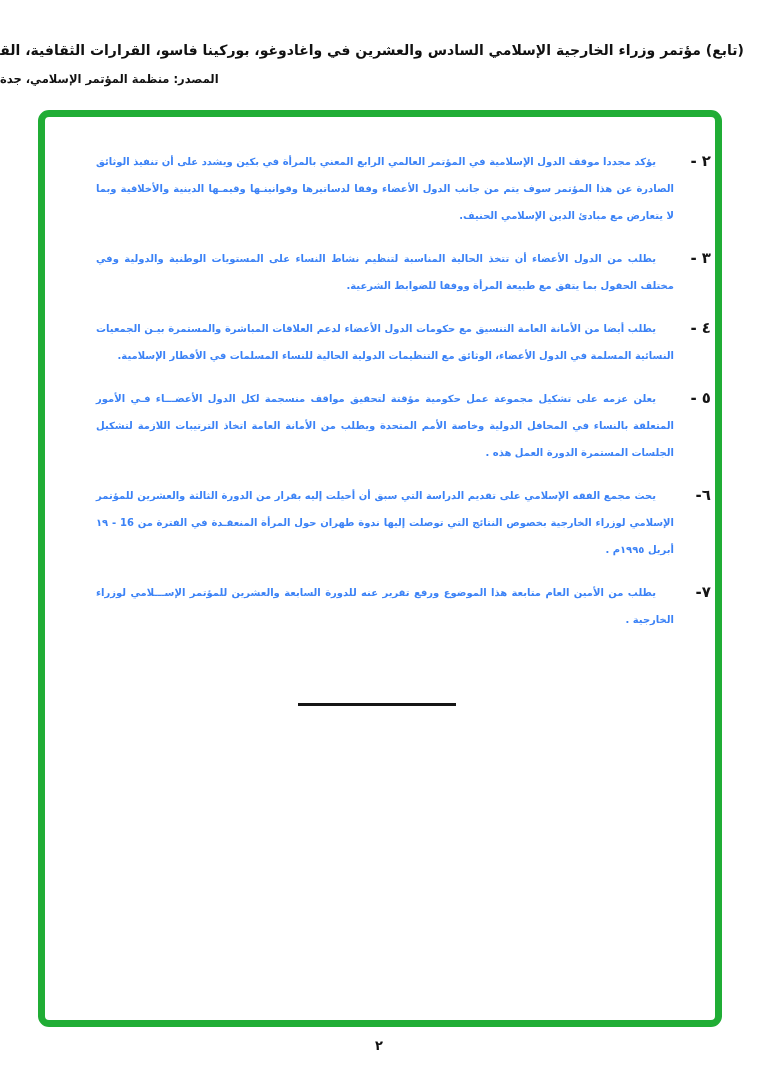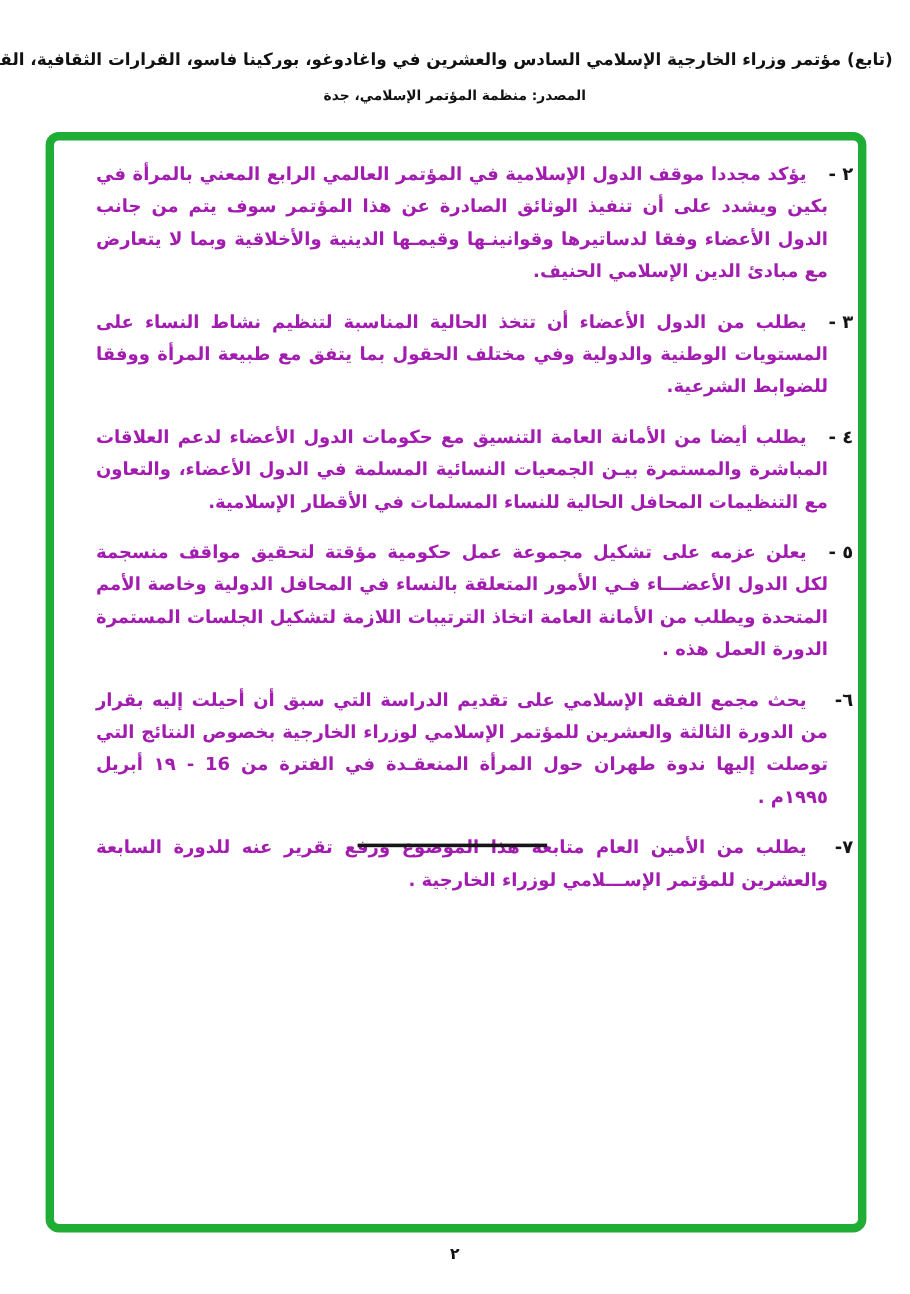--- a/index.html
+++ b/index.html
@@ -8,37 +8,37 @@
     font-family:"DejaVu Sans",sans-serif;color:#151515;overflow:hidden;
   }
   
   .hdr{
     position:absolute;top:42px;left:10px;right:14px;
     direction:rtl;text-align:center;font-weight:bold;font-size:14px;
     white-space:nowrap;color:#111;
   }
   .src{
     position:absolute;top:72px;left:0;right:0;
-    direction:rtl;text-align:center;font-weight:bold;font-size:11.5px;color:#111;
+    direction:rtl;text-align:left;font-weight:bold;font-size:11.5px;color:#111;
   }
   
   .resbox{
     position:absolute;left:38px;top:110px;width:684px;height:917px;
     box-sizing:border-box;border:7px solid #20ad35;border-radius:11px;
     padding:15px 25px 0 35px;direction:rtl;
   }
   
   .item{position:relative;margin-bottom:15px;direction:rtl;}
   .item .num{
     position:absolute;right:-21px;top:0;
     font-weight:bold;font-size:15px;line-height:27px;white-space:nowrap;
   }
   .item .txt{
-    margin:0;font-weight:bold;font-size:15px;line-height:27px;
-    text-align:justify;text-indent:18px;color:#a21caf;
+    margin:16px;font-weight:bold;font-size:10px;line-height:27px;
+    text-align:justify;text-indent:18px;color:#3b82f6;
   }
   
   .divider{
     position:absolute;top:586px;left:253px;width:158px;height:3px;
     background:#161616;
   }
   
   .pageno{
     position:absolute;top:1038px;left:0;right:0;text-align:center;
     font-weight:bold;font-size:13px;color:#111;
@@ -57,21 +57,21 @@
     <p class="txt">يؤكد مجددا موقف الدول الإسلامية في المؤتمر العالمي الرابع المعني بالمرأة في بكين ويشدد على أن تنفيذ الوثائق الصادرة عن هذا المؤتمر سوف يتم من جانب الدول الأعضاء وفقا لدساتيرها وقوانينـها وقيمـها الدينية والأخلاقية وبما لا يتعارض مع مبادئ الدين الإسلامي الحنيف.</p>
   </div>
 
   <div class="item">
     <span class="num">٣ -</span>
     <p class="txt">يطلب من الدول الأعضاء أن تتخذ الحالية المناسبة لتنظيم نشاط النساء على المستويات الوطنية والدولية وفي مختلف الحقول بما يتفق مع طبيعة المرأة ووفقا للضوابط الشرعية.</p>
   </div>
 
   <div class="item">
     <span class="num">٤ -</span>
-    <p class="txt">يطلب أيضا من الأمانة العامة التنسيق مع حكومات الدول الأعضاء لدعم العلاقات المباشرة والمستمرة بيـن الجمعيات النسائية المسلمة في الدول الأعضاء، والتعاون مع التنظيمات المحافل الحالية للنساء المسلمات في الأقطار الإسلامية.</p>
+    <p class="txt">يطلب أيضا من الأمانة العامة التنسيق مع حكومات الدول الأعضاء لدعم العلاقات المباشرة والمستمرة بيـن الجمعيات النسائية المسلمة في الدول الأعضاء، الوثائق مع التنظيمات الدولية الحالية للنساء المسلمات في الأقطار الإسلامية.</p>
   </div>
 
   <div class="item">
     <span class="num">٥ -</span>
     <p class="txt">يعلن عزمه على تشكيل مجموعة عمل حكومية مؤقتة لتحقيق مواقف منسجمة لكل الدول الأعضـــاء فـي الأمور المتعلقة بالنساء في المحافل الدولية وخاصة الأمم المتحدة ويطلب من الأمانة العامة اتخاذ الترتيبات اللازمة لتشكيل الجلسات المستمرة الدورة العمل هذه .</p>
   </div>
 
   <div class="item">
     <span class="num">٦-</span>
     <p class="txt">يحث مجمع الفقه الإسلامي على تقديم الدراسة التي سبق أن أحيلت إليه بقرار من الدورة الثالثة والعشرين للمؤتمر الإسلامي لوزراء الخارجية بخصوص النتائج التي توصلت إليها ندوة طهران حول المرأة المنعقـدة في الفترة من 16 - ١٩ أبريل ١٩٩٥م .</p>

